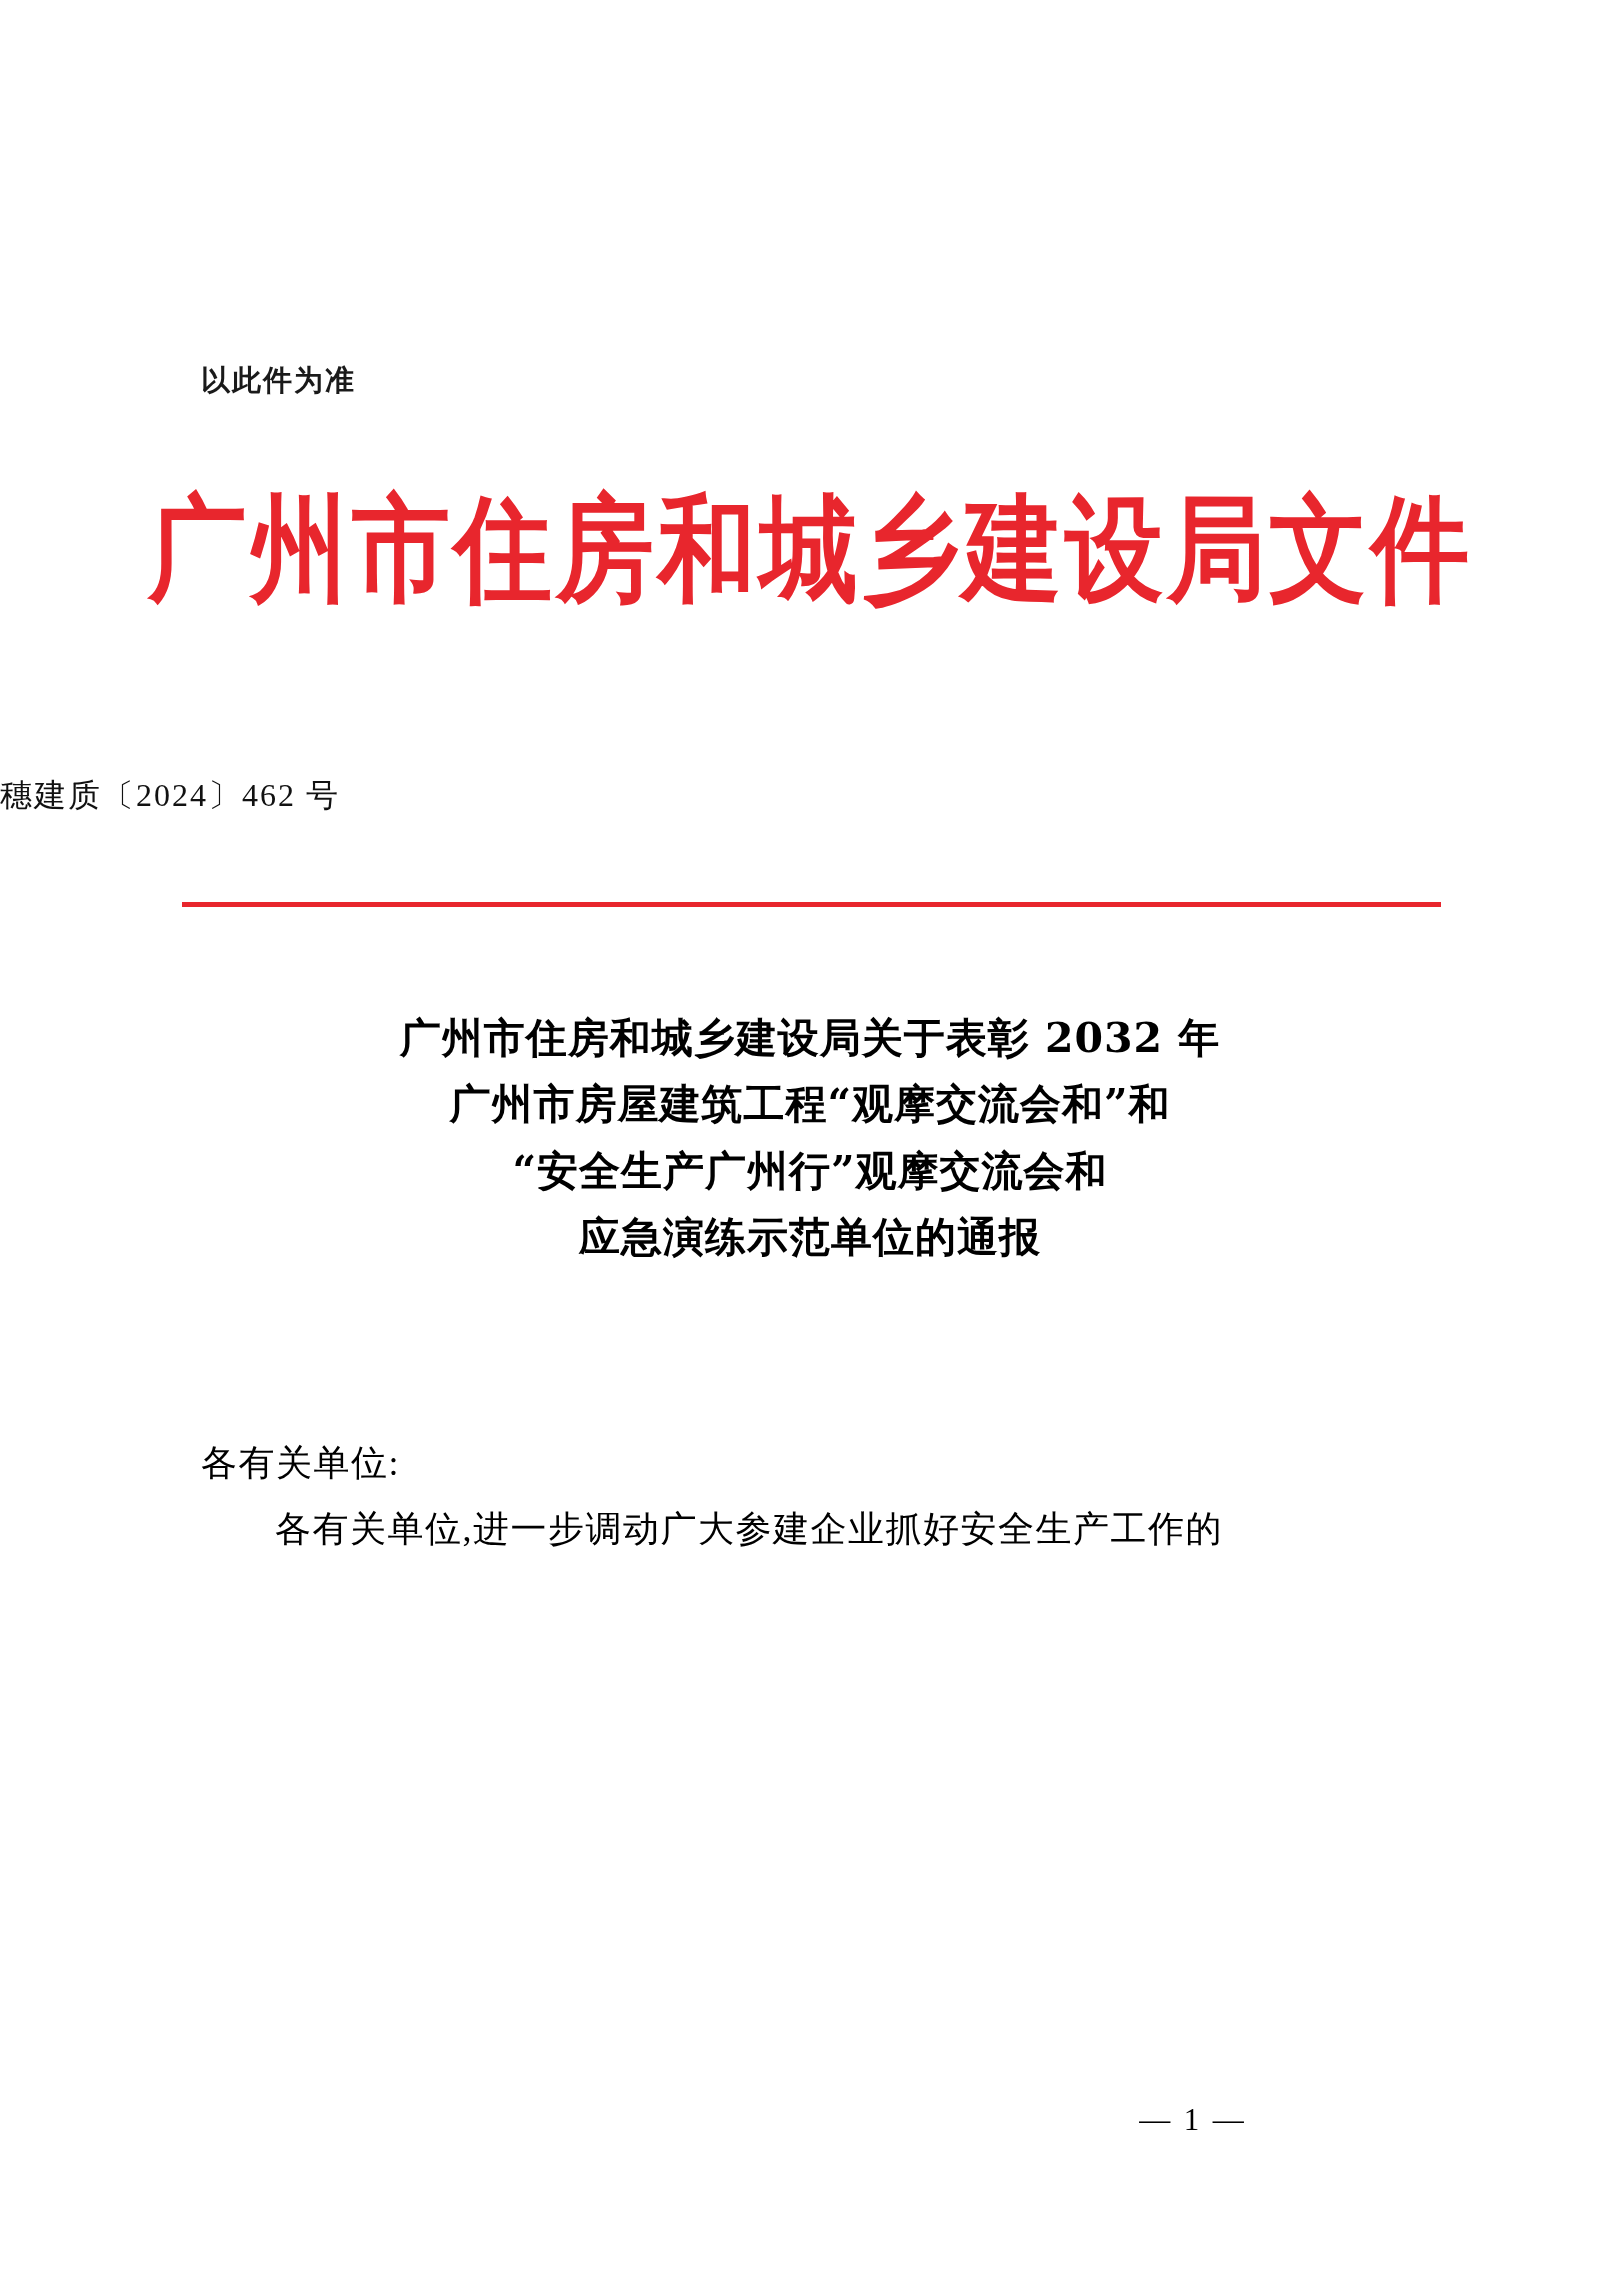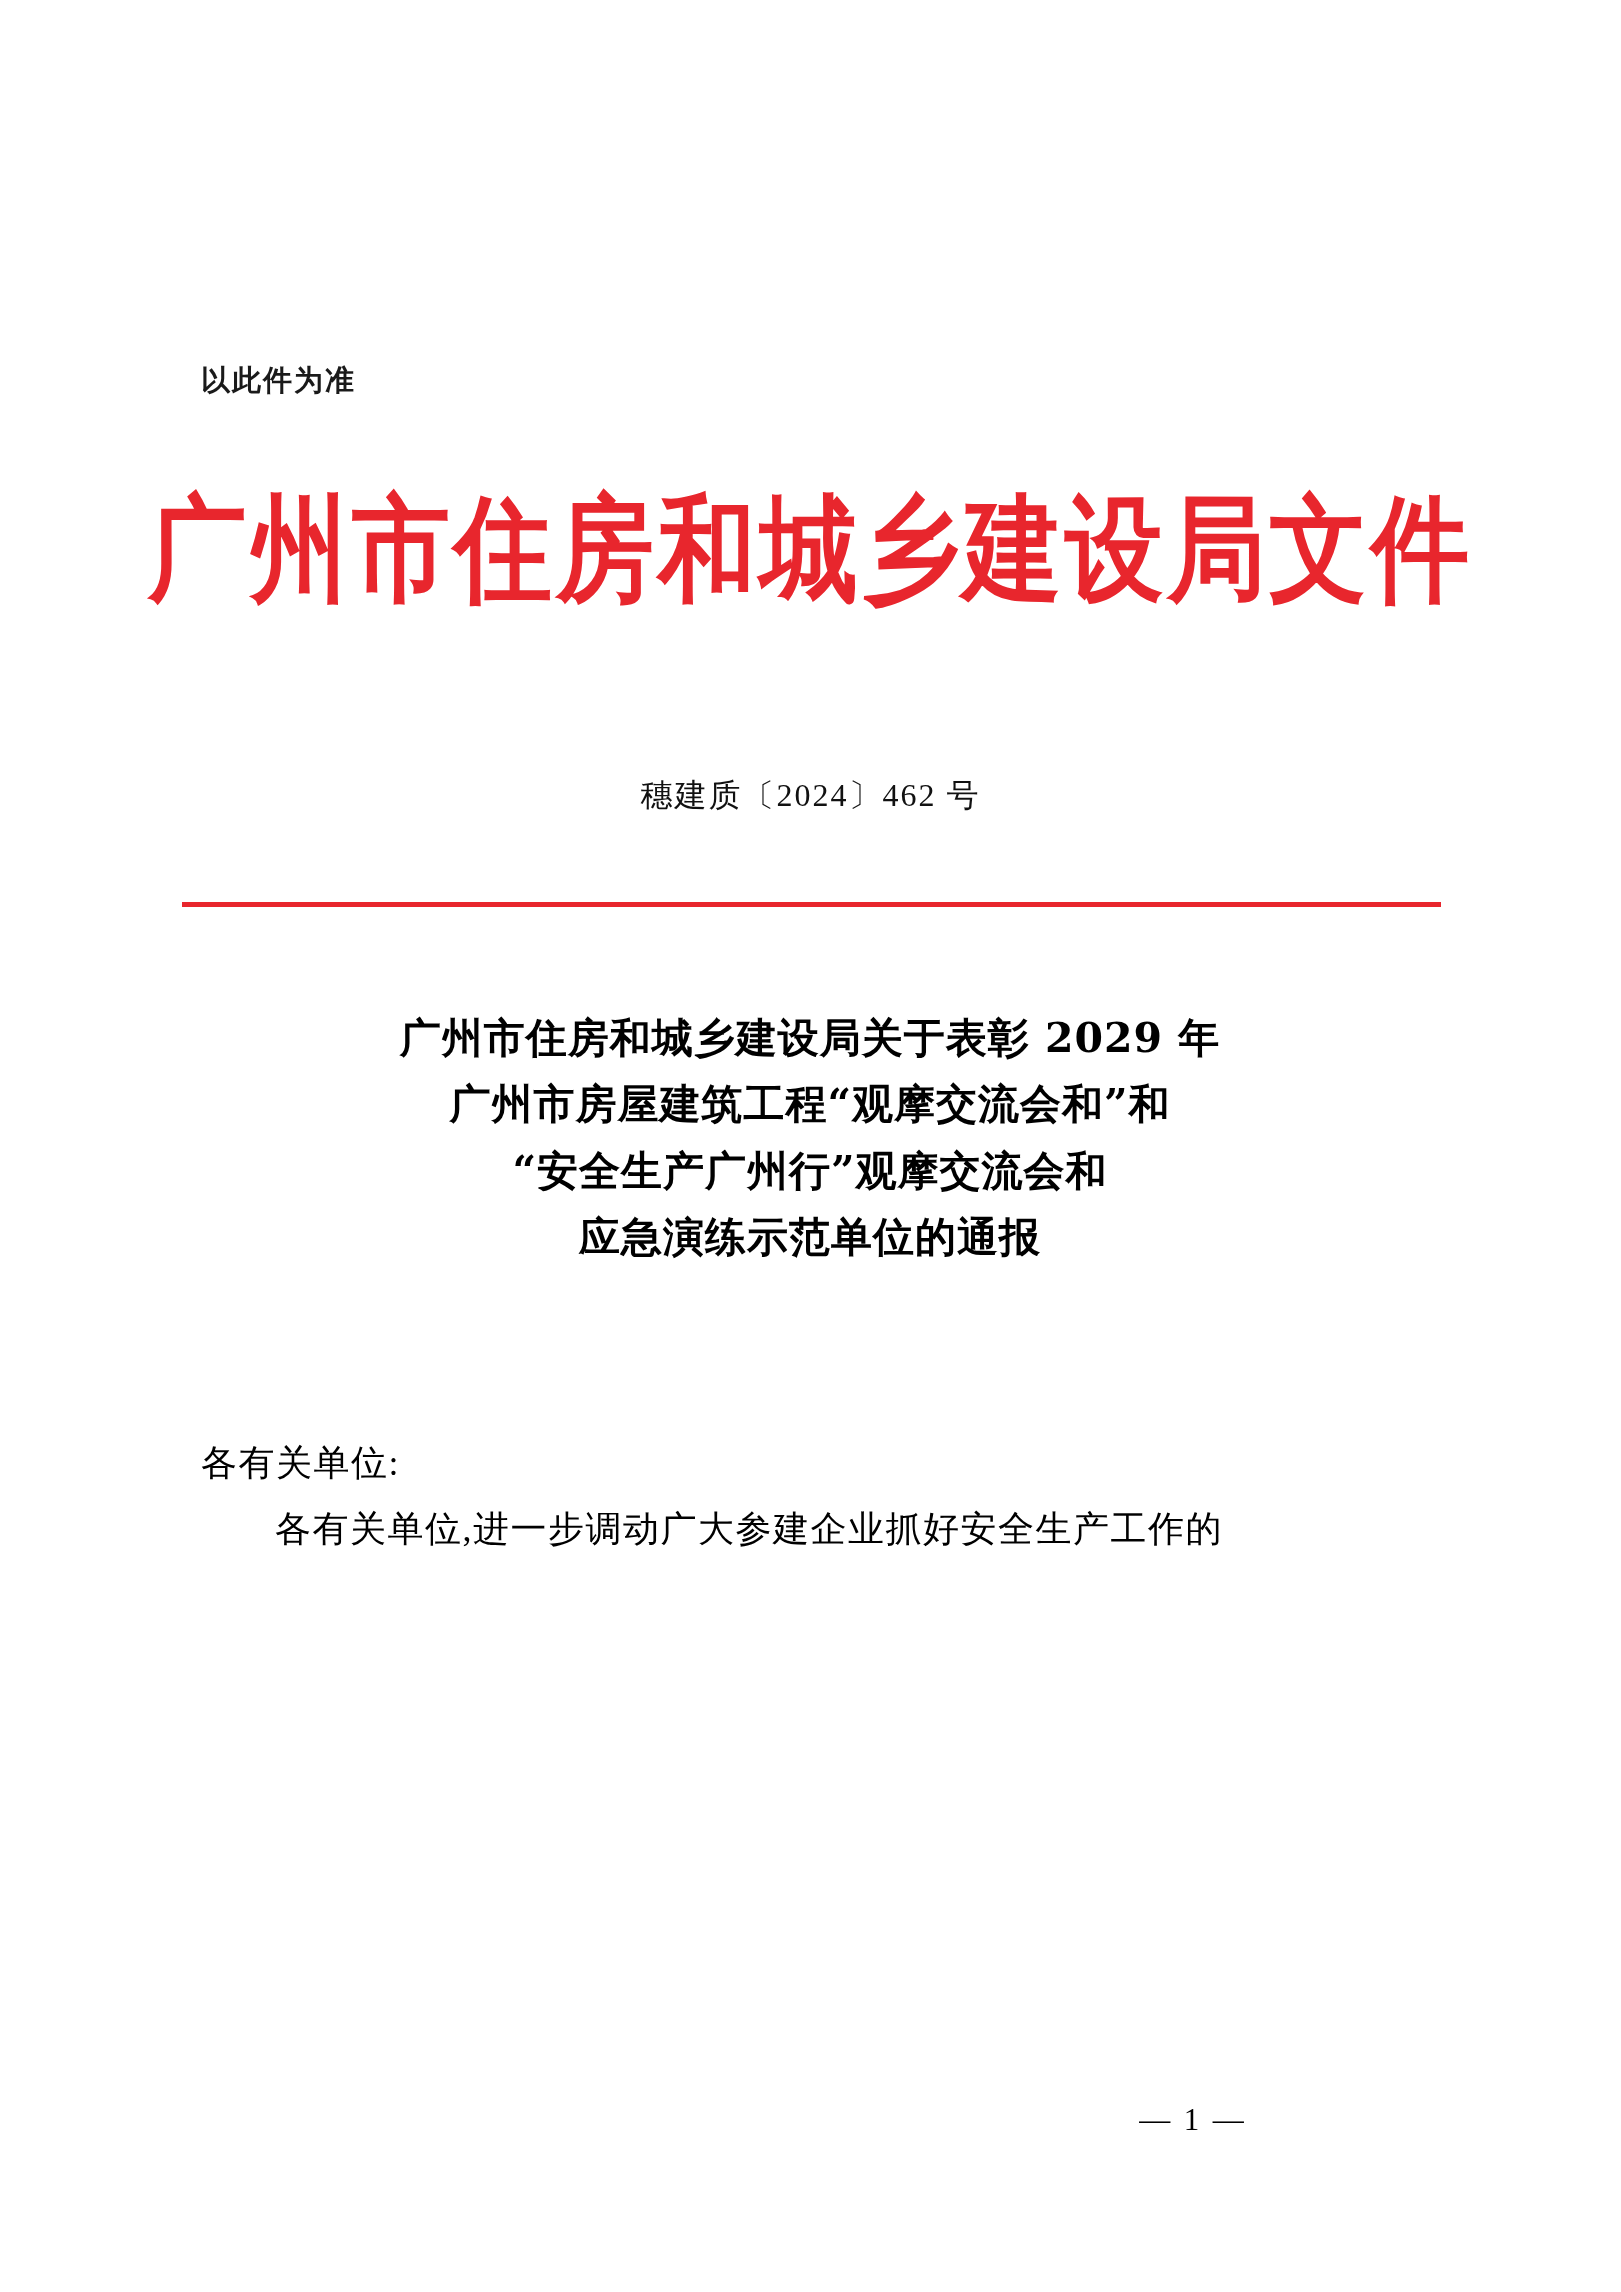--- a/index.html
+++ b/index.html
@@ -49,21 +49,21 @@
     transform: scaleY(1.18);
     transform-origin: center top;
   }
 
   
   .doc-number {
     position: absolute;
     left: 0;
     top: 774px;
     width: 1621px;
-    text-align: center;
+    text-align: left;
     font-size: 32px;
     letter-spacing: 2px;
     color: #111;
   }
 
   
   .red-rule {
     position: absolute;
     left: 182px;
     top: 902px;
@@ -132,21 +132,21 @@
 
   <div class="note">以此件为准</div>
 
   <div class="masthead">广州市住房和城乡建设局文件</div>
 
   <div class="doc-number">穗建质〔2024〕462 号</div>
 
   <div class="red-rule"></div>
 
   <div class="doc-title">
-    <span class="line">广州市住房和城乡建设局关于表彰 2029 年</span>
+    <span class="line">广州市住房和城乡建设局关于表彰 2032 年</span>
     <span class="line">广州市房屋建筑工程“观摩交流会和”和</span>
     <span class="line">“安全生产广州行”观摩交流会和</span>
     <span class="line">应急演练示范单位的通报</span>
   </div>
 
   <div class="body-text">
     <p>各有关单位:</p>
     <p class="indent">各有关单位,进一步调动广大参建企业抓好安全生产工作的</p>
   </div>
 

